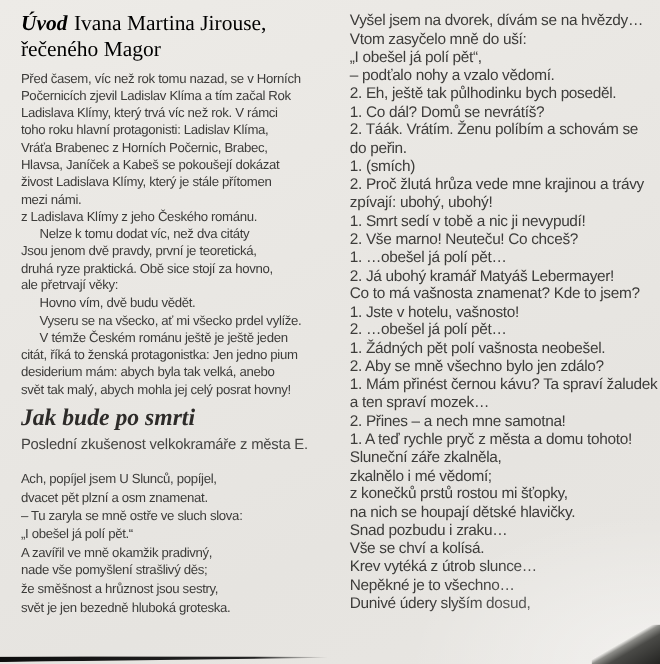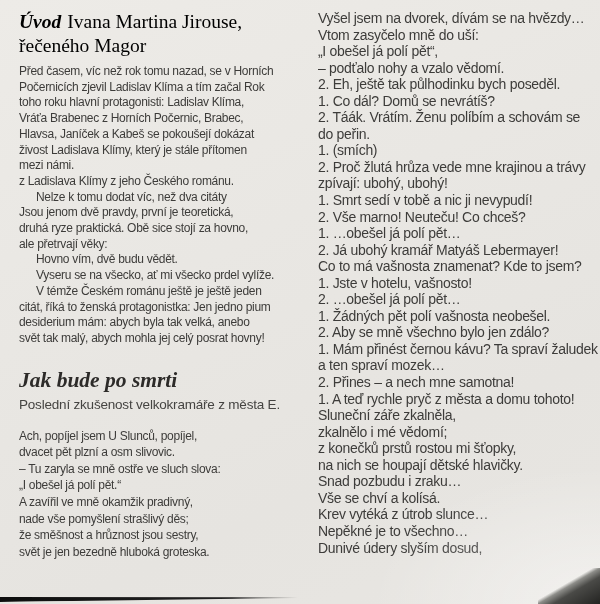--- a/index.html
+++ b/index.html
@@ -27,21 +27,21 @@
     font-size:12px;letter-spacing:-0.3px;line-height:15.7px;
   }
   .indent{padding-left:17px;}
 
   .col-right .bline{font-size:14px;line-height:16.55px;}
 
   .section-heading{
     font-family:"Liberation Serif","DejaVu Serif",serif;
     font-style:italic;font-weight:700;
     font-size:21.5px;line-height:25px;color:#2d2b29;
-    margin:21px 0 3px 0;
+    margin:5px 0 3px 0;
   }
   .section-subtitle{
     font-size:13.5px;line-height:17px;
     letter-spacing:-0.2px;color:#454442;margin:0 0 15px 0;
   }
   .poem .bline{line-height:16.6px;}
 
   .sheen{
     position:absolute;right:0;bottom:0;width:250px;height:150px;
     background:radial-gradient(ellipse at 100% 100%,rgba(255,255,255,0.45),rgba(255,255,255,0) 65%);
@@ -66,20 +66,21 @@
   <div class="col col-left">
 
     <div class="intro-heading">
       <div><span class="lead">Úvod</span><span>Ivana Martina Jirouse,</span></div>
       <div>řečeného Magor</div>
     </div>
 
     <div class="body-text">
         <div class="bline">Před časem, víc než rok tomu nazad, se v Horních</div>
         <div class="bline">Počernicích zjevil Ladislav Klíma a tím začal Rok</div>
+        <div class="bline">Ladislava Klímy, který trvá víc než rok. V rámci</div>
         <div class="bline">toho roku hlavní protagonisti: Ladislav Klíma,</div>
         <div class="bline">Vráťa Brabenec z Horních Počernic, Brabec,</div>
         <div class="bline">Hlavsa, Janíček a Kabeš se pokoušejí dokázat</div>
         <div class="bline">živost Ladislava Klímy, který je stále přítomen</div>
         <div class="bline">mezi námi.</div>
         <div class="bline">z Ladislava Klímy z jeho Českého románu.</div>
         <div class="bline indent">Nelze k tomu dodat víc, než dva citáty</div>
         <div class="bline">Jsou jenom dvě pravdy, první je teoretická,</div>
         <div class="bline">druhá ryze praktická. Obě sice stojí za hovno,</div>
         <div class="bline">ale přetrvají věky:</div>
@@ -90,21 +91,21 @@
         <div class="bline">desiderium mám: abych byla tak velká, anebo</div>
         <div class="bline">svět tak malý, abych mohla jej celý posrat hovny!</div>
       </div>
 
     <div class="section-heading">Jak bude po smrti</div>
 
     <div class="section-subtitle">Poslední zkušenost velkokramáře z města E.</div>
 
     <div class="poem">
         <div class="bline">Ach, popíjel jsem U Slunců, popíjel,</div>
-        <div class="bline">dvacet pět plzní a osm slivovic.</div>
+        <div class="bline">dvacet pět plzní a osm znamenat.</div>
         <div class="bline">– Tu zaryla se mně ostře ve sluch slova:</div>
         <div class="bline">„I obešel já polí pět.“</div>
         <div class="bline">A zavířil ve mně okamžik pradivný,</div>
         <div class="bline">nade vše pomyšlení strašlivý děs;</div>
         <div class="bline">že směšnost a hrůznost jsou sestry,</div>
         <div class="bline">svět je jen bezedně hluboká groteska.</div>
       </div>
 
   </div>
 

